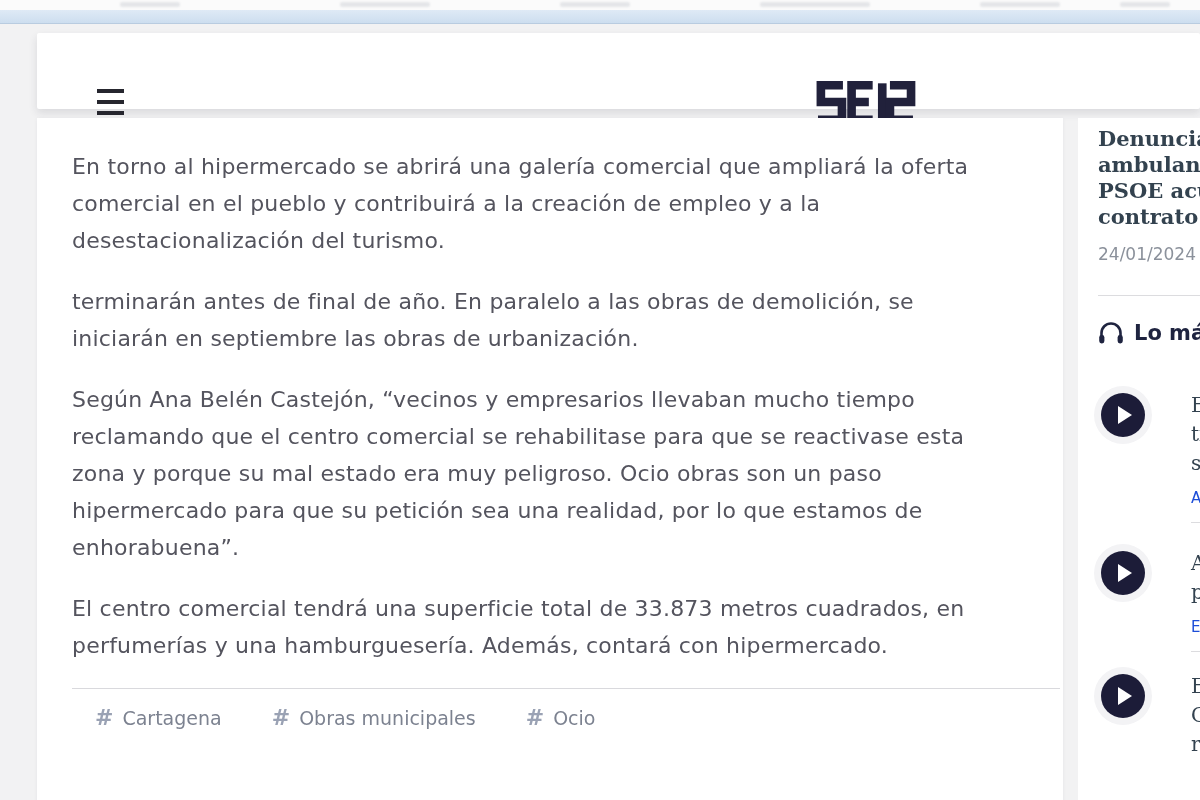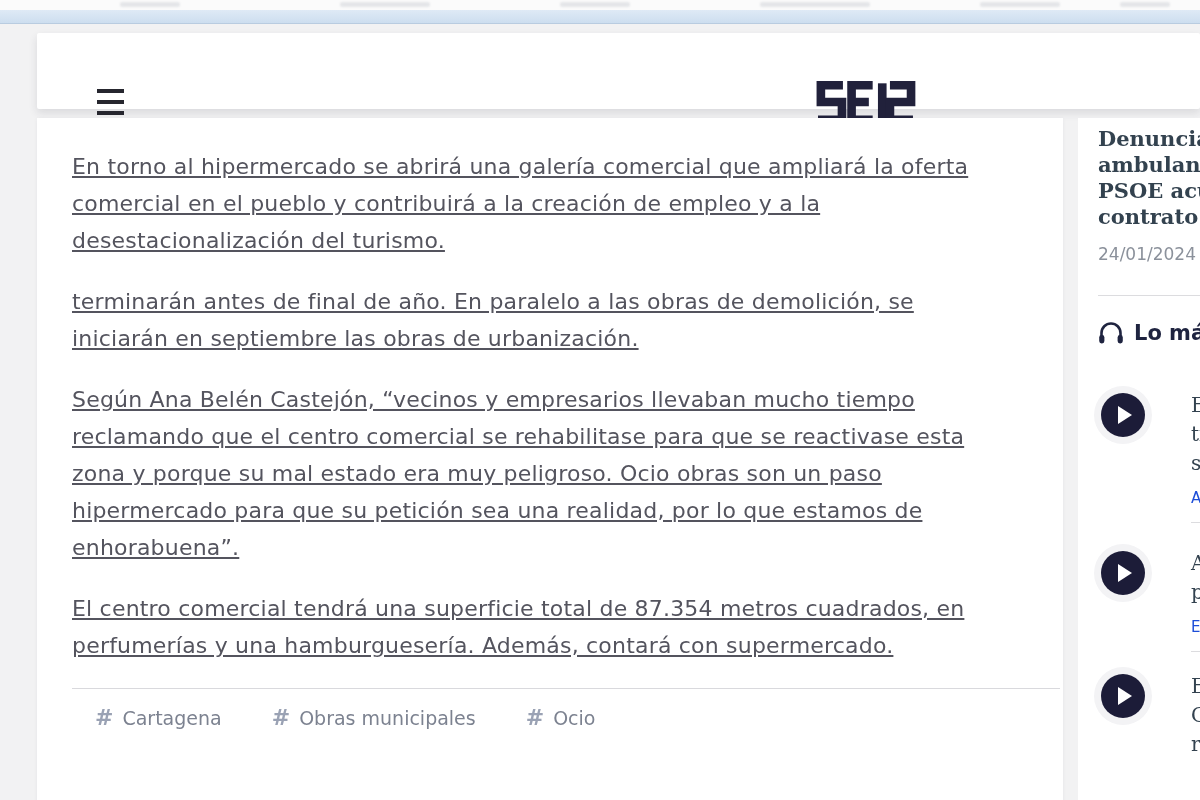--- a/index.html
+++ b/index.html
@@ -26,21 +26,21 @@
                     margin-bottom:7px; }
   .logo { position:absolute; left:775px; top:46px; width:106px; height:47px;
           cursor:pointer; }
 
   
   .article-card { position:absolute; left:37px; top:118px; width:1026px; height:690px;
                   background:#ffffff; box-shadow:0 1px 4px rgba(40,40,60,.06);
                   padding:30px 0 0 35px; }
   .para { color:#54545e; font-size:22px; line-height:37px; margin-bottom:24px;
           letter-spacing:.2px; }
-  .para .line { white-space:nowrap;text-decoration:underline; }
+  .para .line { white-space:nowrap; }
   .article-divider { border:none; border-top:1px solid #d9d9dd; width:988px;
                      margin-top:18px; }
   .tags-row { display:flex; align-items:center; gap:50px; margin:16px 0 0 23px; }
   .tag { display:flex; align-items:center; gap:9px; cursor:pointer; }
   .tag .hash { color:#9aa2b4; font-size:22px; font-weight:bold; }
   .tag .tag-label { color:#7c8290; font-size:19px; }
 
   
   .sidebar-card { position:absolute; left:1078px; top:118px; width:162px; height:690px;
                   background:#ffffff; padding:8px 0 0 20px; overflow:hidden; }
@@ -111,22 +111,22 @@
       <div class="line">iniciarán en septiembre las obras de urbanización.</div>
     </div>
     <div class="para">
       <div class="line">Según Ana Belén Castejón, “vecinos y empresarios llevaban mucho tiempo</div>
       <div class="line">reclamando que el centro comercial se rehabilitase para que se reactivase esta</div>
       <div class="line">zona y porque su mal estado era muy peligroso. Ocio obras son un paso</div>
       <div class="line">hipermercado para que su petición sea una realidad, por lo que estamos de</div>
       <div class="line">enhorabuena”.</div>
     </div>
     <div class="para">
-      <div class="line">El centro comercial tendrá una superficie total de 87.354 metros cuadrados, en</div>
-      <div class="line">perfumerías y una hamburguesería. Además, contará con supermercado.</div>
+      <div class="line">El centro comercial tendrá una superficie total de 33.873 metros cuadrados, en</div>
+      <div class="line">perfumerías y una hamburguesería. Además, contará con hipermercado.</div>
     </div>
 
     <hr class="article-divider">
 
     <div class="tags-row">
       <div class="tag">
         <span class="hash">#</span>
         <span class="tag-label">Cartagena</span>
       </div>
       <div class="tag">

